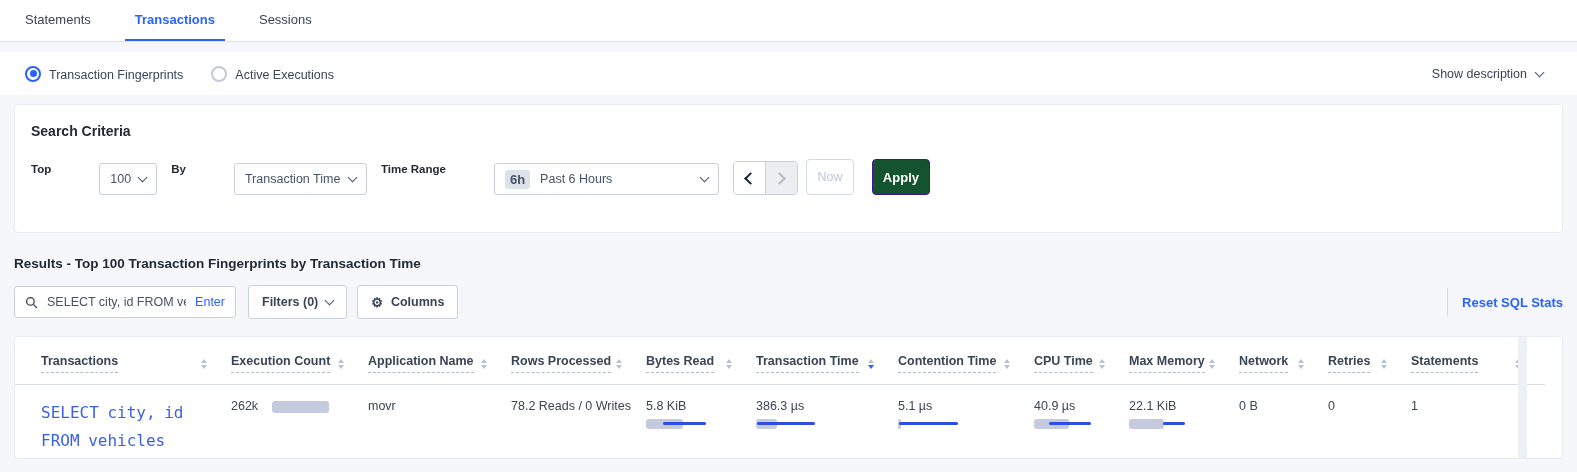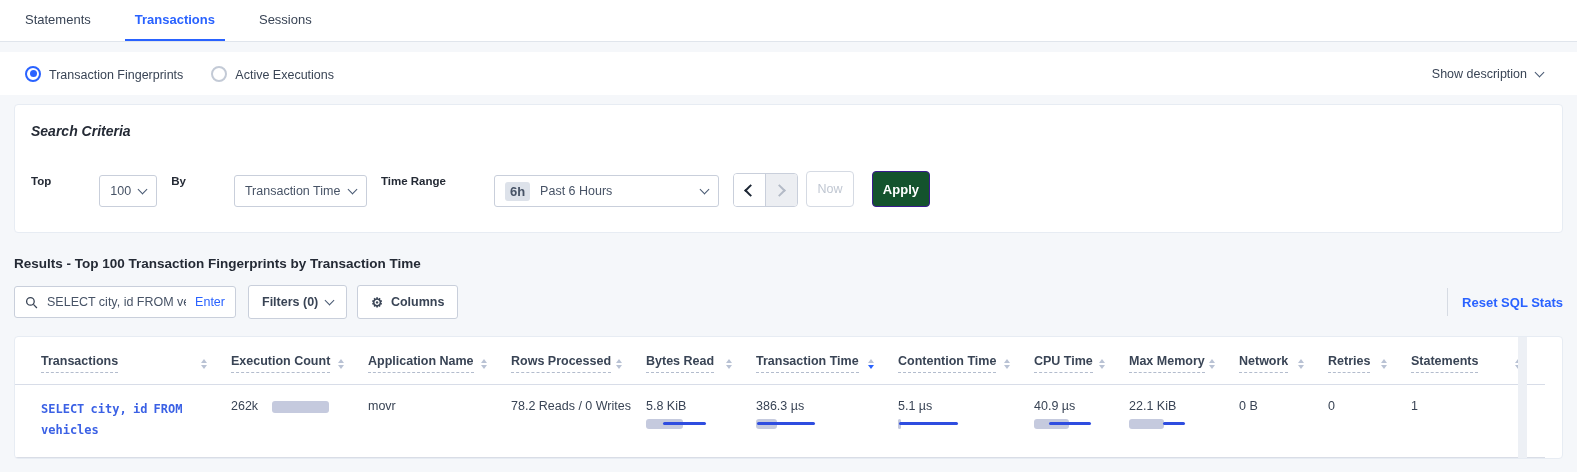--- a/index.html
+++ b/index.html
@@ -21,21 +21,21 @@
   .radio .dot{width:7px;height:7px;border-radius:50%;background:#2962ff;}
   .radio.off{border-color:#c3cad6;}
   .radio-label{font-size:12.5px;color:#394455;}
   .show-desc{display:flex;align-items:center;gap:9px;font-size:12.5px;
     color:#394455;cursor:pointer;margin-left:7px;}
   .chev{display:inline-block;width:6px;height:6px;border-right:1.6px solid #475872;
     border-bottom:1.6px solid #475872;transform:rotate(45deg);margin-top:-3px;}
   
   .card{background:#fff;border:1px solid #e7ecf3;border-radius:4px;margin:9px 14px 0;}
   .criteria{padding:18px 16px 20px;height:89px;}
-  .criteria-title{font-size:14px;font-weight:700;color:#242a35;margin-bottom:32px;font-style:italic;}
+  .criteria-title{font-size:14px;font-weight:700;color:#242a35;margin-bottom:20px;}
   .criteria-row{display:flex;align-items:flex-end;}
   .field{display:flex;flex-direction:row;margin-right:14px;gap:48px;}
   .field-label{font-size:11.5px;font-weight:700;color:#242a35;margin-bottom:7px;}
   .select{height:30px;border:1px solid #c9cfdb;border-radius:3px;background:#fff;
     display:flex;align-items:center;padding:0 10px;font-size:12.5px;color:#475366;
     cursor:pointer;}
   .select .chev{margin-left:auto;}
   .sel-top{width:36px;}
   .sel-by{width:111px;}
   .sel-range{width:203px;}
@@ -90,22 +90,22 @@
   .th-title{border-bottom:1.5px dashed #b3bccd;padding-bottom:4px;white-space:nowrap;}
   .sort{margin-left:auto;margin-right:24px;display:flex;flex-direction:column;
     gap:2px;cursor:pointer;}
   .tri{width:0;height:0;border-left:3.5px solid transparent;
     border-right:3.5px solid transparent;}
   .tri.up{border-bottom:4px solid #b9c2d4;}
   .tri.down{border-top:4px solid #b9c2d4;}
   th.sorted .tri.down{border-top-color:#2962ff;}
   td{vertical-align:top;padding:14px 0 16px;border-bottom:1px solid #d9dde6;
     font-size:12.5px;color:#394455;}
-  .query-link{font-family:"DejaVu Sans Mono",monospace;font-size:12px;
-    color:#3b61e5;line-height:1.75;width:170px;cursor:pointer;word-spacing:-1px;font-weight:bold;}
+  .query-link{font-family:"DejaVu Sans Mono",monospace;font-size:16px;
+    color:#3b61e5;line-height:1.75;width:170px;cursor:pointer;word-spacing:-1px;}
   .exec-cell{display:flex;align-items:flex-start;gap:14px;}
   .exec-bar{height:12px;border-radius:3px;background:#c5cade;margin-top:2px;}
   .metric-label{margin-bottom:5px;}
   .bar-wrap{position:relative;height:12px;}
   .bar-gray{position:absolute;left:0;top:1px;height:10px;border-radius:3px;
     background:#c5cade;}
   .bar-blue{position:absolute;top:4px;height:3px;border-radius:2px;background:#2f4de0;}
   .scroll-strip{position:absolute;top:0;bottom:0;left:1503px;width:9px;
     background:#edf0f5;}
 </style>

